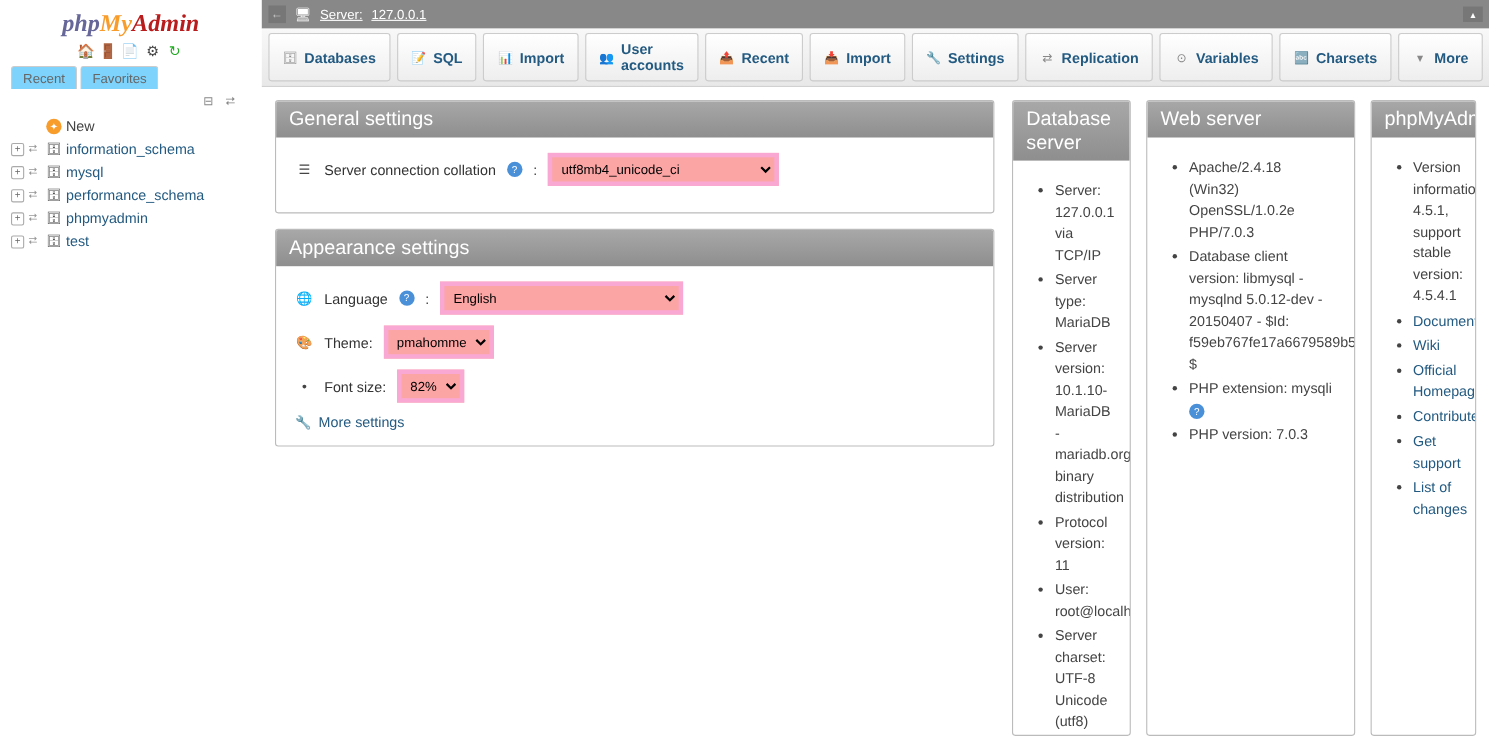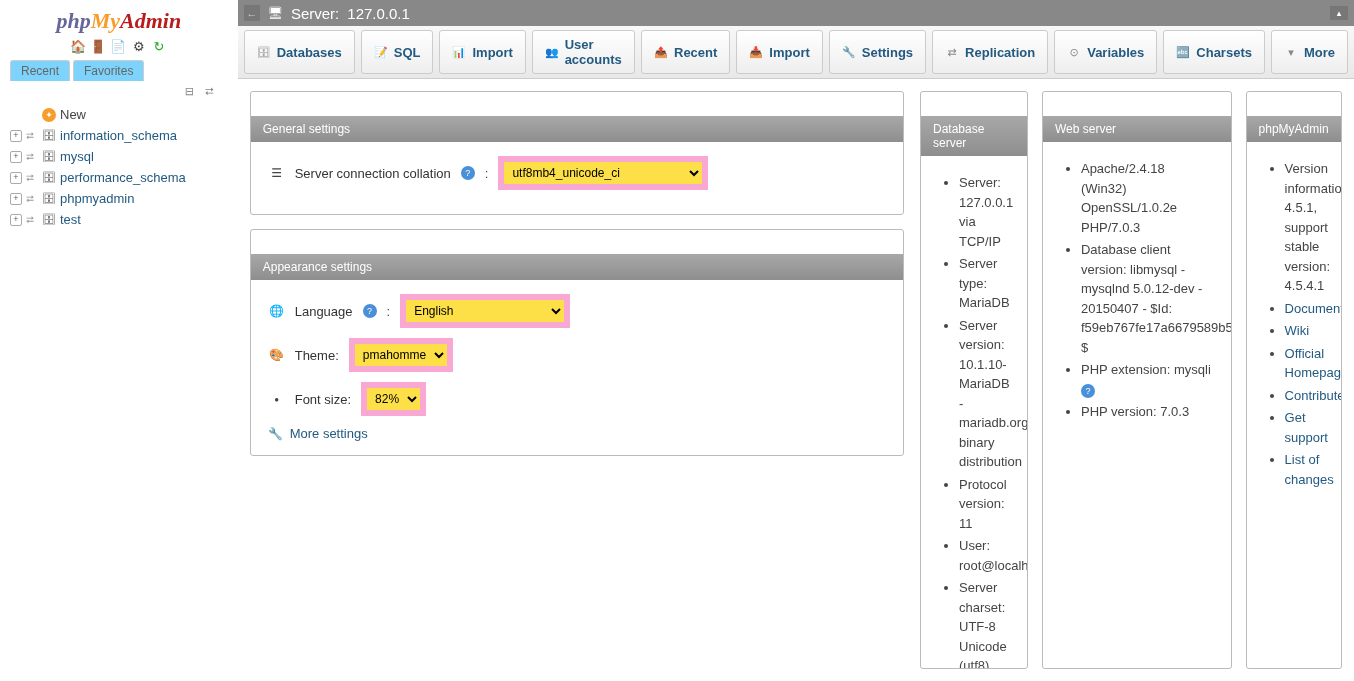--- a/index.html
+++ b/index.html
@@ -25,41 +25,41 @@
 .tree-item .db-ic { width: 14px; height: 14px; display: inline-flex; align-items: center; justify-content: center; font-size: 11px; }
 .tree-item .new-ic { width: 14px; height: 14px; display:inline-flex; align-items:center; justify-content:center; background:#f89c2c; border-radius:50%; color:#fff; font-size:9px; }
 .tree-item .lbl { color: #235a81; }
 .tree-item.new .lbl { color: #444; }
 
 
 .main { flex: 1; display: flex; flex-direction: column; background: #fff; }
 .topbar { background: #888; color: #fff; height: 26px; display: flex; align-items: center; padding: 0 6px; gap: 8px; }
 .topbar .back { width:16px; height:16px; display:inline-flex; align-items:center; justify-content:center; background:#777; color:#ccc; font-size:11px; cursor:pointer; }
 .topbar .srv-ic { font-size: 12px; }
-.topbar .srv-txt { font-size: 15px; }
+.topbar .srv-txt { font-size: 12px; text-decoration: underline; }
 .topbar .spacer { flex:1; }
 .topbar .coll { width:18px; height:14px; background:#777; display:inline-flex; align-items:center; justify-content:center; font-size:9px; cursor:pointer;}
 
 .menubar { background: linear-gradient(#f8f8f8,#e8e8e8); border-bottom: 1px solid #ccc; display: flex; padding: 4px 6px; gap: 6px; }
 .menu-item { display: flex; align-items: center; gap: 6px; padding: 6px 12px; background: linear-gradient(#fff,#eee); border: 1px solid #ccc; border-radius: 3px; cursor: pointer; font-size: 13px; }
 .menu-item .ic { width: 14px; height: 14px; display: inline-flex; align-items: center; justify-content: center; font-size: 11px; color: #888; }
 .menu-item .tx { color: #235a81; font-weight: bold; }
 
 .content { flex: 1; display: flex; padding: 12px; gap: 16px; overflow: auto; }
 .col-left { flex: 1; display: flex; flex-direction: column; gap: 14px; font-size:13px;}
 .col-right { width: 422px; display: flex; flex-direction: row; gap: 14px; font-size:13px;}
 
 .panel { border: 1px solid #bbb; border-radius: 3px; overflow: hidden; }
-.panel-h { background: linear-gradient(#a8a8a8,#8e8e8e); color: #fff; padding: 6px 12px; font-size: 12px; margin-top: 24px; }
+.panel-h { background: linear-gradient(#a8a8a8,#8e8e8e); color: #fff; padding: 6px 12px; font-size: 18px; }
 .panel-b { padding: 14px 18px; }
 .row { display: flex; align-items: center; gap: 10px; margin-bottom: 10px; }
 .row .ic { width: 16px; height: 16px; display: inline-flex; align-items: center; justify-content: center; font-size: 12px; }
 .row label { color: #333; }
 .help { width: 14px; height: 14px; border-radius: 50%; background: #4a90d9; color: #fff; display: inline-flex; align-items: center; justify-content: center; font-size: 9px; cursor:pointer;}
-select { border: 6px solid #f9a8d4; padding: 3px 4px; background: #fde047; font-size: 12px; }
+select { border: 4px solid #f9a8d4; padding: 3px 4px; background: #fca5a5; font-size: 12px; }
 .more-link { color: #235a81; cursor: pointer; display: flex; align-items:center; gap:6px;}
 .more-link .ic { font-size: 12px; color:#888;}
 
 .panel-b ul { list-style: disc; padding-left: 20px; }
 .panel-b li { margin: 3px 0; line-height: 1.5; }
 .panel-b a { color: #235a81; text-decoration: none; cursor: pointer; }
 </style>
 </head>
 <body>
 
@@ -196,21 +196,21 @@
           </div>
         </div>
 
         <div class="panel">
           <div class="panel-h">Appearance settings</div>
           <div class="panel-b">
             <div class="row">
               <span class="ic">🌐</span>
               <label>Language</label>
               <span class="help">?</span>:
-              <select style="width:170px"><option>English</option></select>
+              <select style="width:221px"><option>English</option></select>
             </div>
             <div class="row">
               <span class="ic">🎨</span>
               <label>Theme:</label>
               <select><option>pmahomme</option></select>
             </div>
             <div class="row">
               <span class="ic" style="font-size:8px">●</span>
               <label>Font size:</label>
               <select><option>82%</option></select>

